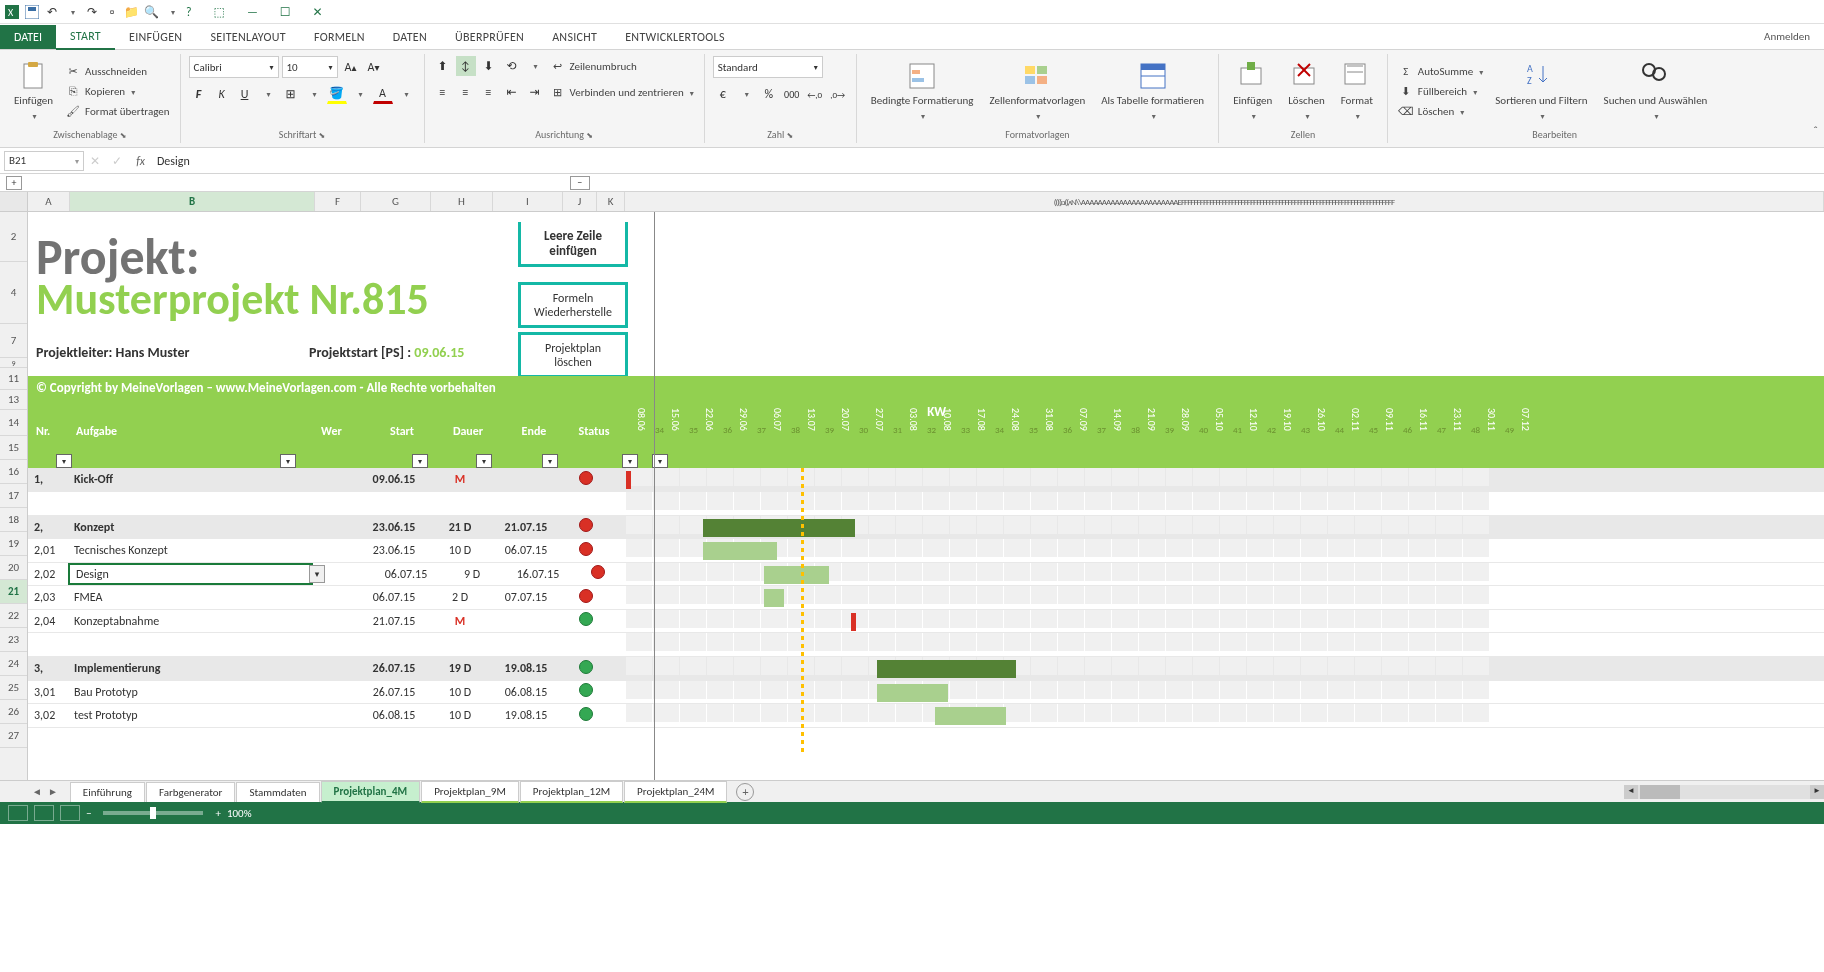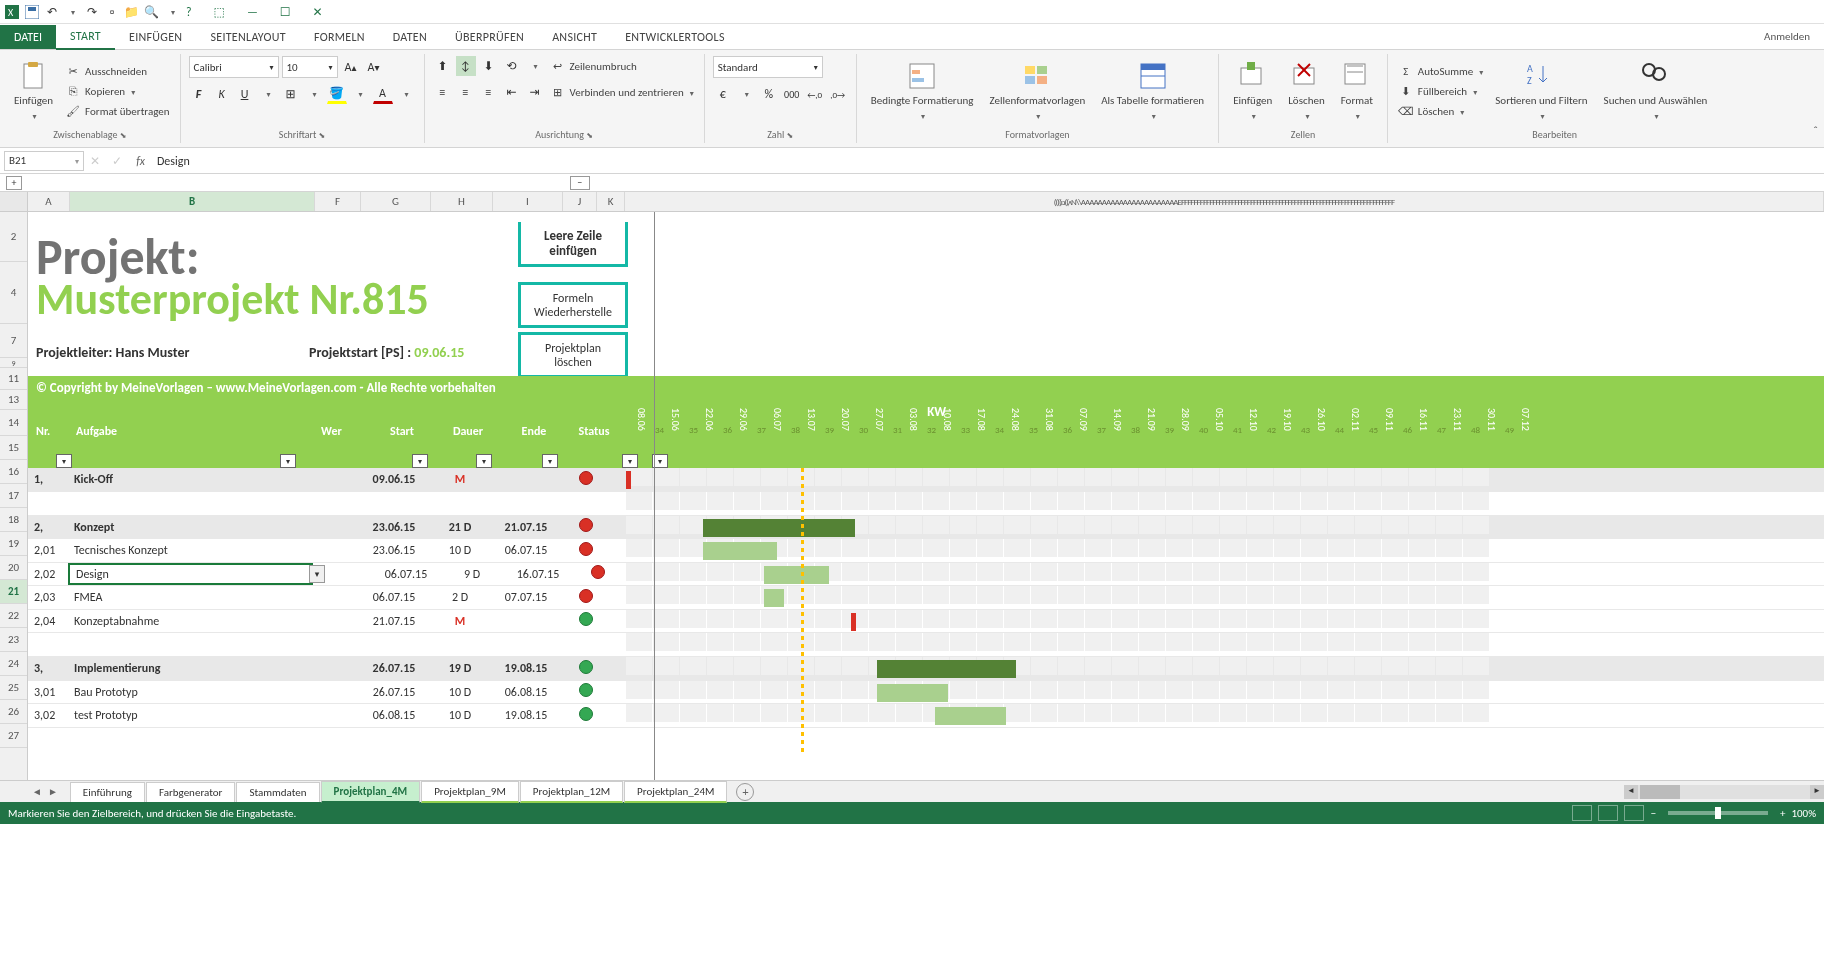--- a/index.html
+++ b/index.html
@@ -1038,21 +1038,20 @@
   <div class="sheet-add">+</div>
   <div style="flex:1"></div>
   <div style="width:200px;height:14px;background:#e0e0e0;position:relative">
     <span style="position:absolute;left:0;width:14px;height:14px;background:#ccc;text-align:center;font-size:8px">◄</span>
     <span style="position:absolute;left:16px;width:40px;height:14px;background:#bbb"></span>
     <span style="position:absolute;right:0;width:14px;height:14px;background:#ccc;text-align:center;font-size:8px">►</span>
   </div>
 </div>
 
 <div class="statusbar">
-  <div class="status-text">Markieren Sie den Zielbereich, und drücken Sie die Eingabetaste.</div>
   <div class="view-controls">
     <span class="view-btn"></span>
     <span class="view-btn"></span>
     <span class="view-btn"></span>
     <span>−</span>
     <div class="zoom-slider">
         <div class="zoom-thumb"></div>
       </div>
     <span>+</span>
     <span>100%</span>

